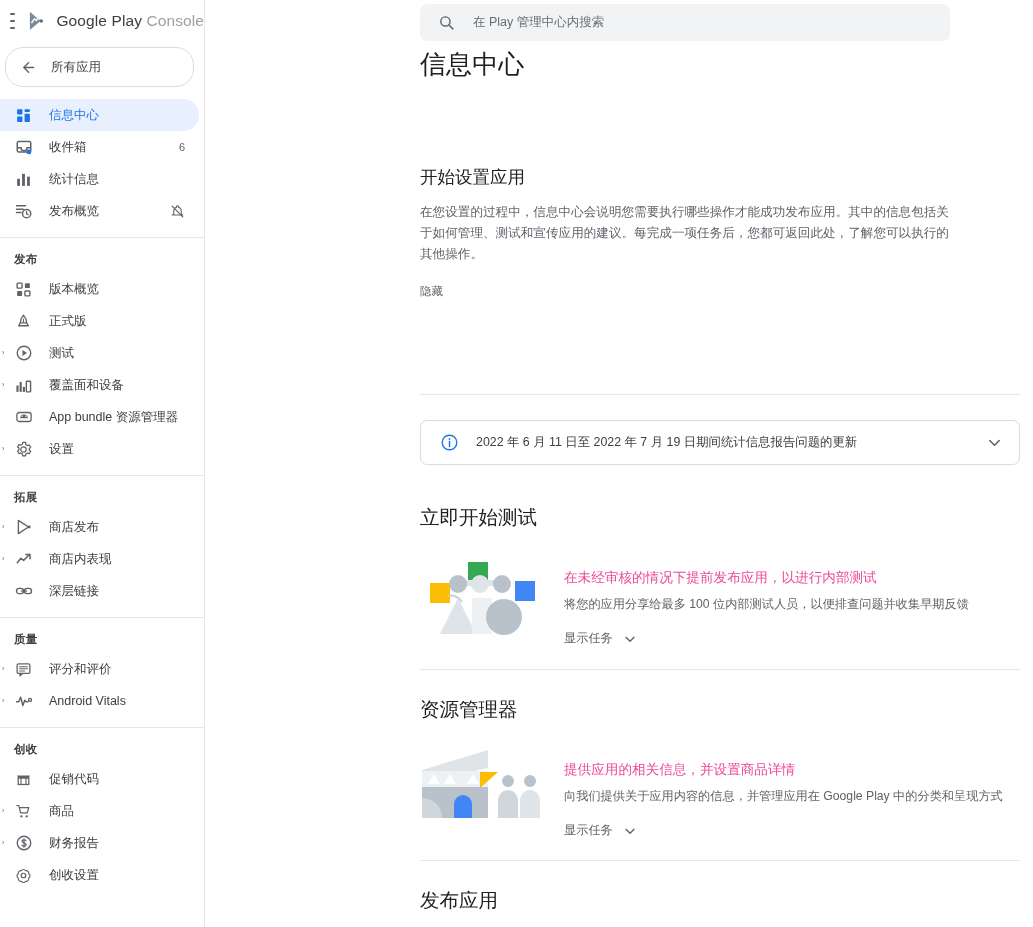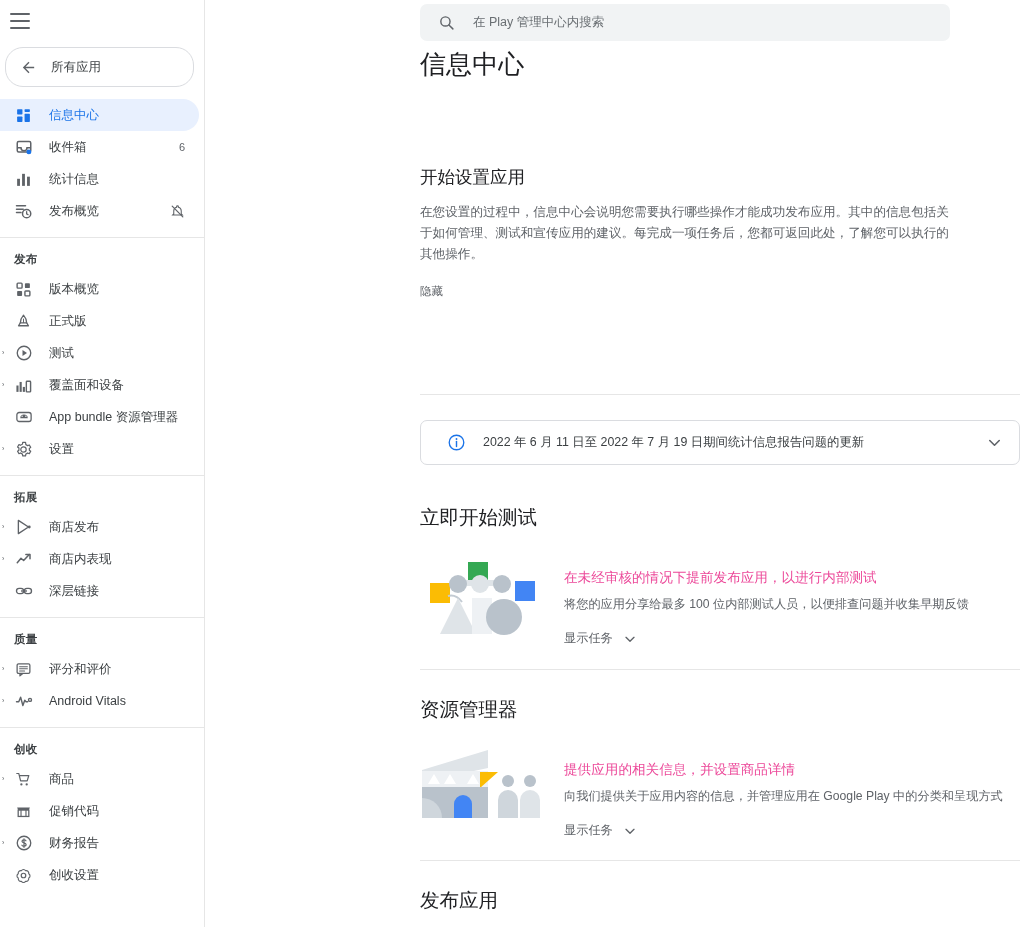--- a/index.html
+++ b/index.html
@@ -88,21 +88,21 @@
   h2.sec-h { font-size: 17.5px; font-weight: 400; color: #202124; }
   p.sec-p { margin-top: 13px; font-size: 12.6px; line-height: 21px; color: #5f6368; max-width: 532px; }
   a.link-hide { display: inline-block; margin-top: 19px; font-size: 11.5px; color: #5f6368; text-decoration: none; cursor: pointer; }
 
   .hr { height: 1px; background: #e6e6e6; }
 
   .notice {
     margin-top: 0;
     height: 45px;
     border: 1px solid #dadce0; border-radius: 7px;
-    display: flex; align-items: center; gap: 17px; padding: 0 15px 0 26px;
+    display: flex; align-items: center; gap: 17px; padding: 0 15px 0 19px;
     cursor: pointer; background: #fff;
   }
   .notice .txt { font-size: 12.4px; color: #3c4043; flex: 1; }
 
   h2.big-h { font-size: 19.5px; font-weight: 400; color: #202124; }
 
   .task-row { display: flex; gap: 19px; margin-top: 25px; }
   .task-illu { width: 125px; flex: 0 0 125px; }
   .task-body { padding-top: 13px; }
   .task-title { font-size: 13.6px; color: #ec4899; }
@@ -116,20 +116,32 @@
 <div class="app">
 
   <aside class="sidebar">
 
     <div class="brandbar">
       <div class="hamburger">
         <i></i>
           <i></i>
           <i></i>
       </div>
+      <div class="logo-wrap">
+        <svg class="logo-mark" viewBox="0 0 24 24">
+          <path d="M3.2 2.2 L14.6 11.9 L3.2 21.6 Z" fill="#6b7b8c"></path>
+          <path d="M3.2 2.2 L14.6 11.9 L3.2 21.6 Z" fill="#8a99a8" opacity=".55"></path>
+          <path d="M5.2 13.6 L8.2 9.6 L10.4 11.4 L13.4 6.9" stroke="#ffffff" stroke-width="1.5" fill="none" stroke-linecap="round" stroke-linejoin="round"></path>
+          <circle cx="15.6" cy="11.9" r="1.9" fill="#5f6d7c"></circle>
+        </svg>
+        <div class="logo-text">
+          <span class="g1">Google Play</span>
+          <span class="g2">Console</span>
+        </div>
+      </div>
     </div>
 
     <div class="allapps">
       <svg width="17" height="17" viewBox="0 0 24 24">
         <path d="M20 11H7.8l5.6-5.6L12 4l-8 8 8 8 1.4-1.4L7.8 13H20z" fill="#5f6368"></path>
       </svg>
       <span class="lbl">所有应用</span>
     </div>
 
     <div class="navlist">
@@ -313,39 +325,39 @@
             </svg>
         </span>
         <span class="lbl">Android Vitals</span>
       </div>
     </div>
 
     <div class="sec-divider"></div>
     <div class="sec-title">创收</div>
     <div>
       <div class="nav-item">
+        <span class="ic">
+          <svg width="17" height="17" viewBox="0 0 24 24">
+              <path d="M3 6.5h18L19.5 10H4.5z" fill="currentColor"></path>
+              <rect x="4.5" y="10" width="15" height="9" fill="none" stroke="currentColor" stroke-width="1.8"></rect>
+              <path d="M8.5 10v9M15.5 10v9" stroke="currentColor" stroke-width="1.6"></path>
+            </svg>
+        </span>
+        <span class="lbl">促销代码</span>
+      </div>
+      <div class="nav-item">
         <span class="caret">›</span>
         <span class="ic">
           <svg width="17" height="17" viewBox="0 0 24 24">
               <path d="M2.5 3.5h2.8l2.6 10.5h9.3l2.3-7.6H6.5" fill="none" stroke="currentColor" stroke-width="1.7" stroke-linecap="round" stroke-linejoin="round"></path>
               <circle cx="9" cy="19" r="1.6" fill="currentColor"></circle>
               <circle cx="16.5" cy="19" r="1.6" fill="currentColor"></circle>
             </svg>
         </span>
         <span class="lbl">商品</span>
-      </div>
-      <div class="nav-item">
-        <span class="ic">
-          <svg width="17" height="17" viewBox="0 0 24 24">
-              <path d="M3 6.5h18L19.5 10H4.5z" fill="currentColor"></path>
-              <rect x="4.5" y="10" width="15" height="9" fill="none" stroke="currentColor" stroke-width="1.8"></rect>
-              <path d="M8.5 10v9M15.5 10v9" stroke="currentColor" stroke-width="1.6"></path>
-            </svg>
-        </span>
-        <span class="lbl">促销代码</span>
       </div>
       <div class="nav-item">
         <span class="caret">›</span>
         <span class="ic">
           <svg width="18" height="18" viewBox="0 0 24 24">
               <circle cx="12" cy="12" r="9" fill="none" stroke="currentColor" stroke-width="1.8"></circle>
               <path d="M12 6.3v11.4M14.6 9a2.8 2.8 0 0 0-2.6-1.3c-1.6 0-2.7.8-2.7 2 0 2.8 5.5 1.6 5.5 4.4 0 1.3-1.2 2.1-2.8 2.1A3 3 0 0 1 9.2 15" fill="none" stroke="currentColor" stroke-width="1.6" stroke-linecap="round"></path>
             </svg>
         </span>
         <span class="lbl">财务报告</span>

